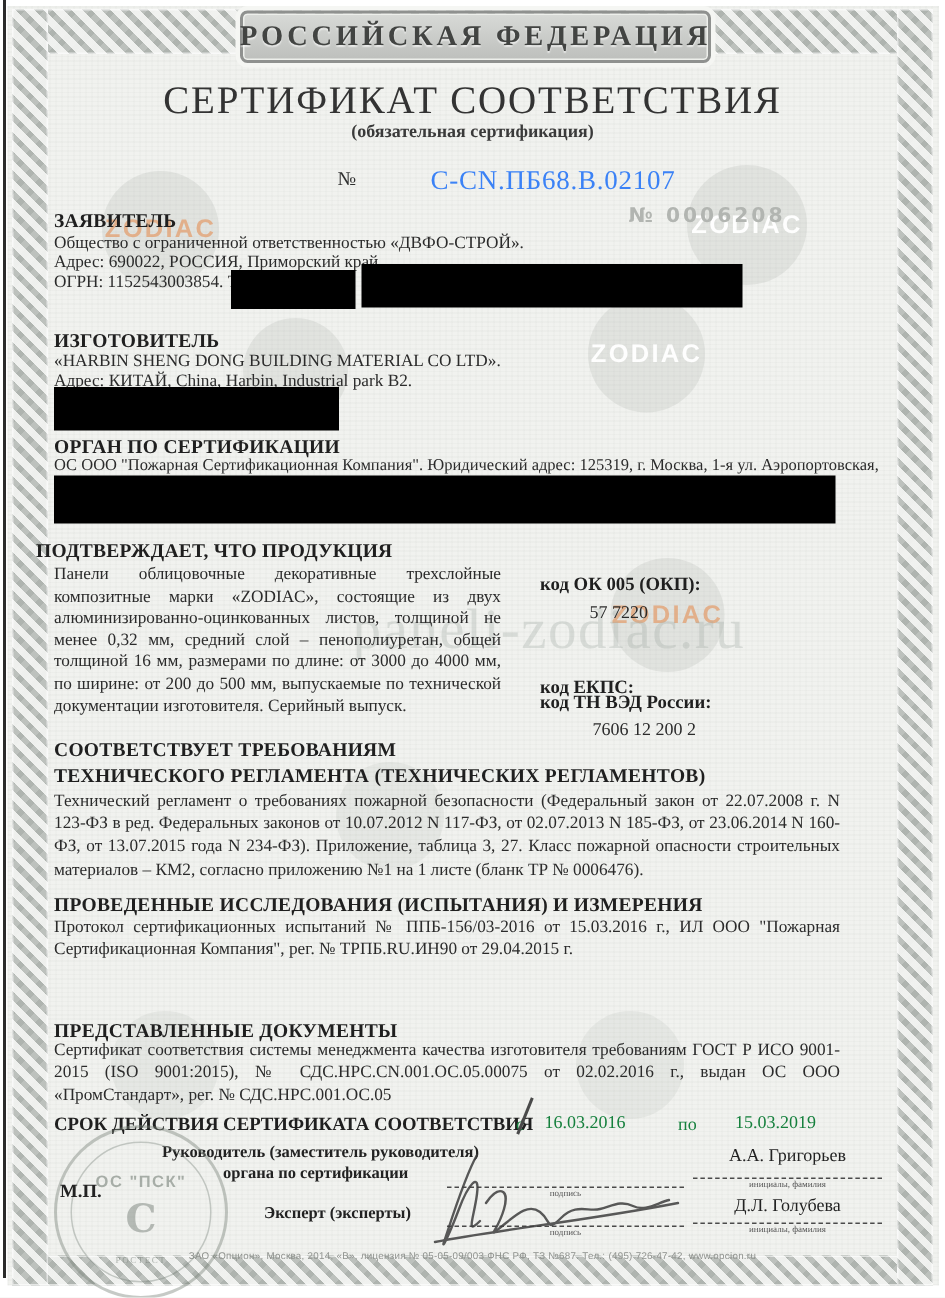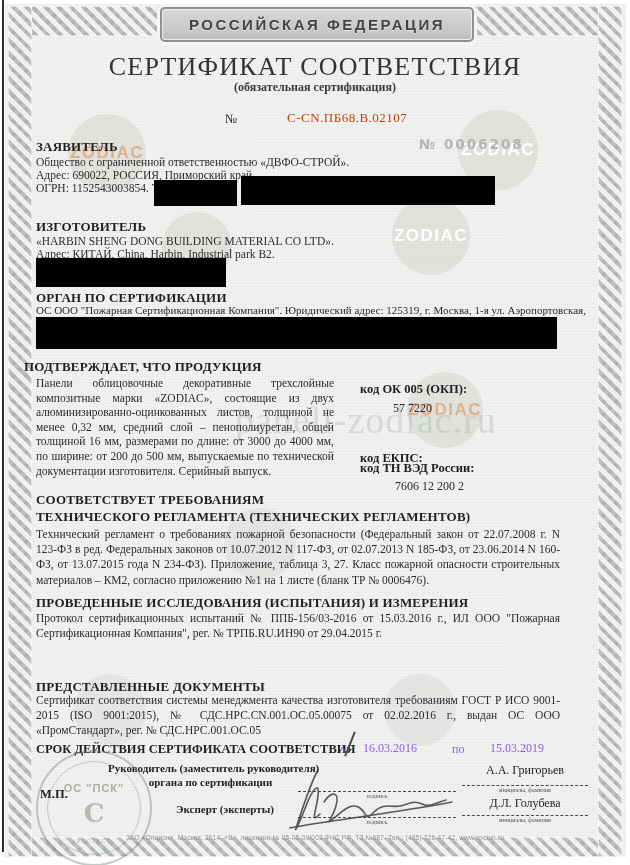--- a/index.html
+++ b/index.html
@@ -30,28 +30,28 @@
   .frame-right{right:8px;top:6px;bottom:8px;width:24px;}
   
   .banner{
     left:160px;top:7px;width:310px;height:31px;z-index:10;
     background:linear-gradient(180deg,#d8dad7,#bdbfbc);
     border:2px solid #8f918f;border-radius:5px;
     box-shadow:0 0 0 3px #f5f6f3, inset 0 0 0 1px #edefeb;
     display:flex;align-items:center;justify-content:center;
   }
   .banner span{
-    font-family:Liberation Sans, sans-serif;font-weight:bold;font-size:15px;
+    font-family:Liberation Serif, serif;font-weight:bold;font-size:19px;
     letter-spacing:2.5px;color:#424442;text-shadow:0 1px 1px rgba(255,255,255,.65);
     white-space:nowrap;
   }
   .title{left:0;right:0;top:52px;text-align:center;font-size:26px;letter-spacing:1.2px;color:#333;z-index:5;}
   .subtitle{left:0;right:0;top:80px;text-align:center;font-size:12px;font-weight:600;color:#3a3a3a;z-index:5;}
   .num-label{left:225px;top:111px;font-size:13px;color:#2f2f2f;z-index:5;}
-  .num-value{left:287px;top:110px;font-size:13px;letter-spacing:.5px;color:#c2410c;z-index:5;}
+  .num-value{left:287px;top:110px;font-size:18px;letter-spacing:.5px;color:#3b82f6;z-index:5;}
   .blank-number{
     left:419px;top:136px;z-index:5;
     font-family:"DejaVu Sans", sans-serif;font-weight:bold;font-size:13.5px;
     letter-spacing:2px;color:#b2b5b1;
   }
   .h{font-weight:bold;font-size:13px;color:#1f1f1f;letter-spacing:.2px;white-space:nowrap;z-index:5;}
   .t{font-size:11.5px;color:#2b2b2b;white-space:nowrap;z-index:5;}
   .p{font-size:11.5px;color:#2b2b2b;text-align:justify;line-height:1.27;z-index:5;}
   .code-h{font-weight:bold;font-size:12.5px;color:#1f1f1f;white-space:nowrap;z-index:5;}
   .code-v{font-size:12px;color:#2b2b2b;white-space:nowrap;z-index:5;}
@@ -59,21 +59,21 @@
   
   .wm-circle{border-radius:50%;background:rgba(148,156,150,.17);z-index:1;
     display:flex;align-items:center;justify-content:center;}
   .wm-text{font-family:"Liberation Sans", sans-serif;font-weight:bold;font-size:17px;
     letter-spacing:1.5px;color:rgba(255,255,255,.95);}
   .wm-orange .wm-text{color:rgba(226,162,118,.8);}
   .wm-site{left:235px;top:398px;font-size:38px;letter-spacing:1px;
     color:rgba(165,172,166,.33);z-index:2;white-space:nowrap;font-family:"Liberation Serif", serif;}
   
   .v-label{left:36px;top:742px;font-weight:bold;font-size:12.5px;color:#1f1f1f;white-space:nowrap;z-index:5;}
-  .v-sm{font-size:12px;color:#8b5cf6;z-index:5;}
+  .v-sm{font-size:12px;color:#15803d;z-index:5;}
   
   .role{font-weight:bold;font-size:11px;color:#222;text-align:center;z-index:5;white-space:nowrap;}
   .mp{left:40px;top:787px;font-weight:bold;font-size:12.5px;color:#222;z-index:16;}
   .name{font-size:12px;color:#222;text-align:center;z-index:5;white-space:nowrap;}
   .dash-line{border-top:1px dashed #4a4a4a;height:0;z-index:5;}
   .hint{font-size:6px;color:#555;text-align:center;z-index:5;white-space:nowrap;}
   .sig-svg{left:280px;top:762px;z-index:20;}
   .slash{left:349px;top:731px;width:2px;height:26px;background:#4a4a4a;transform:rotate(22deg);z-index:20;}
   
   .stamp{left:36px;top:750px;width:112px;height:112px;border-radius:50%;

